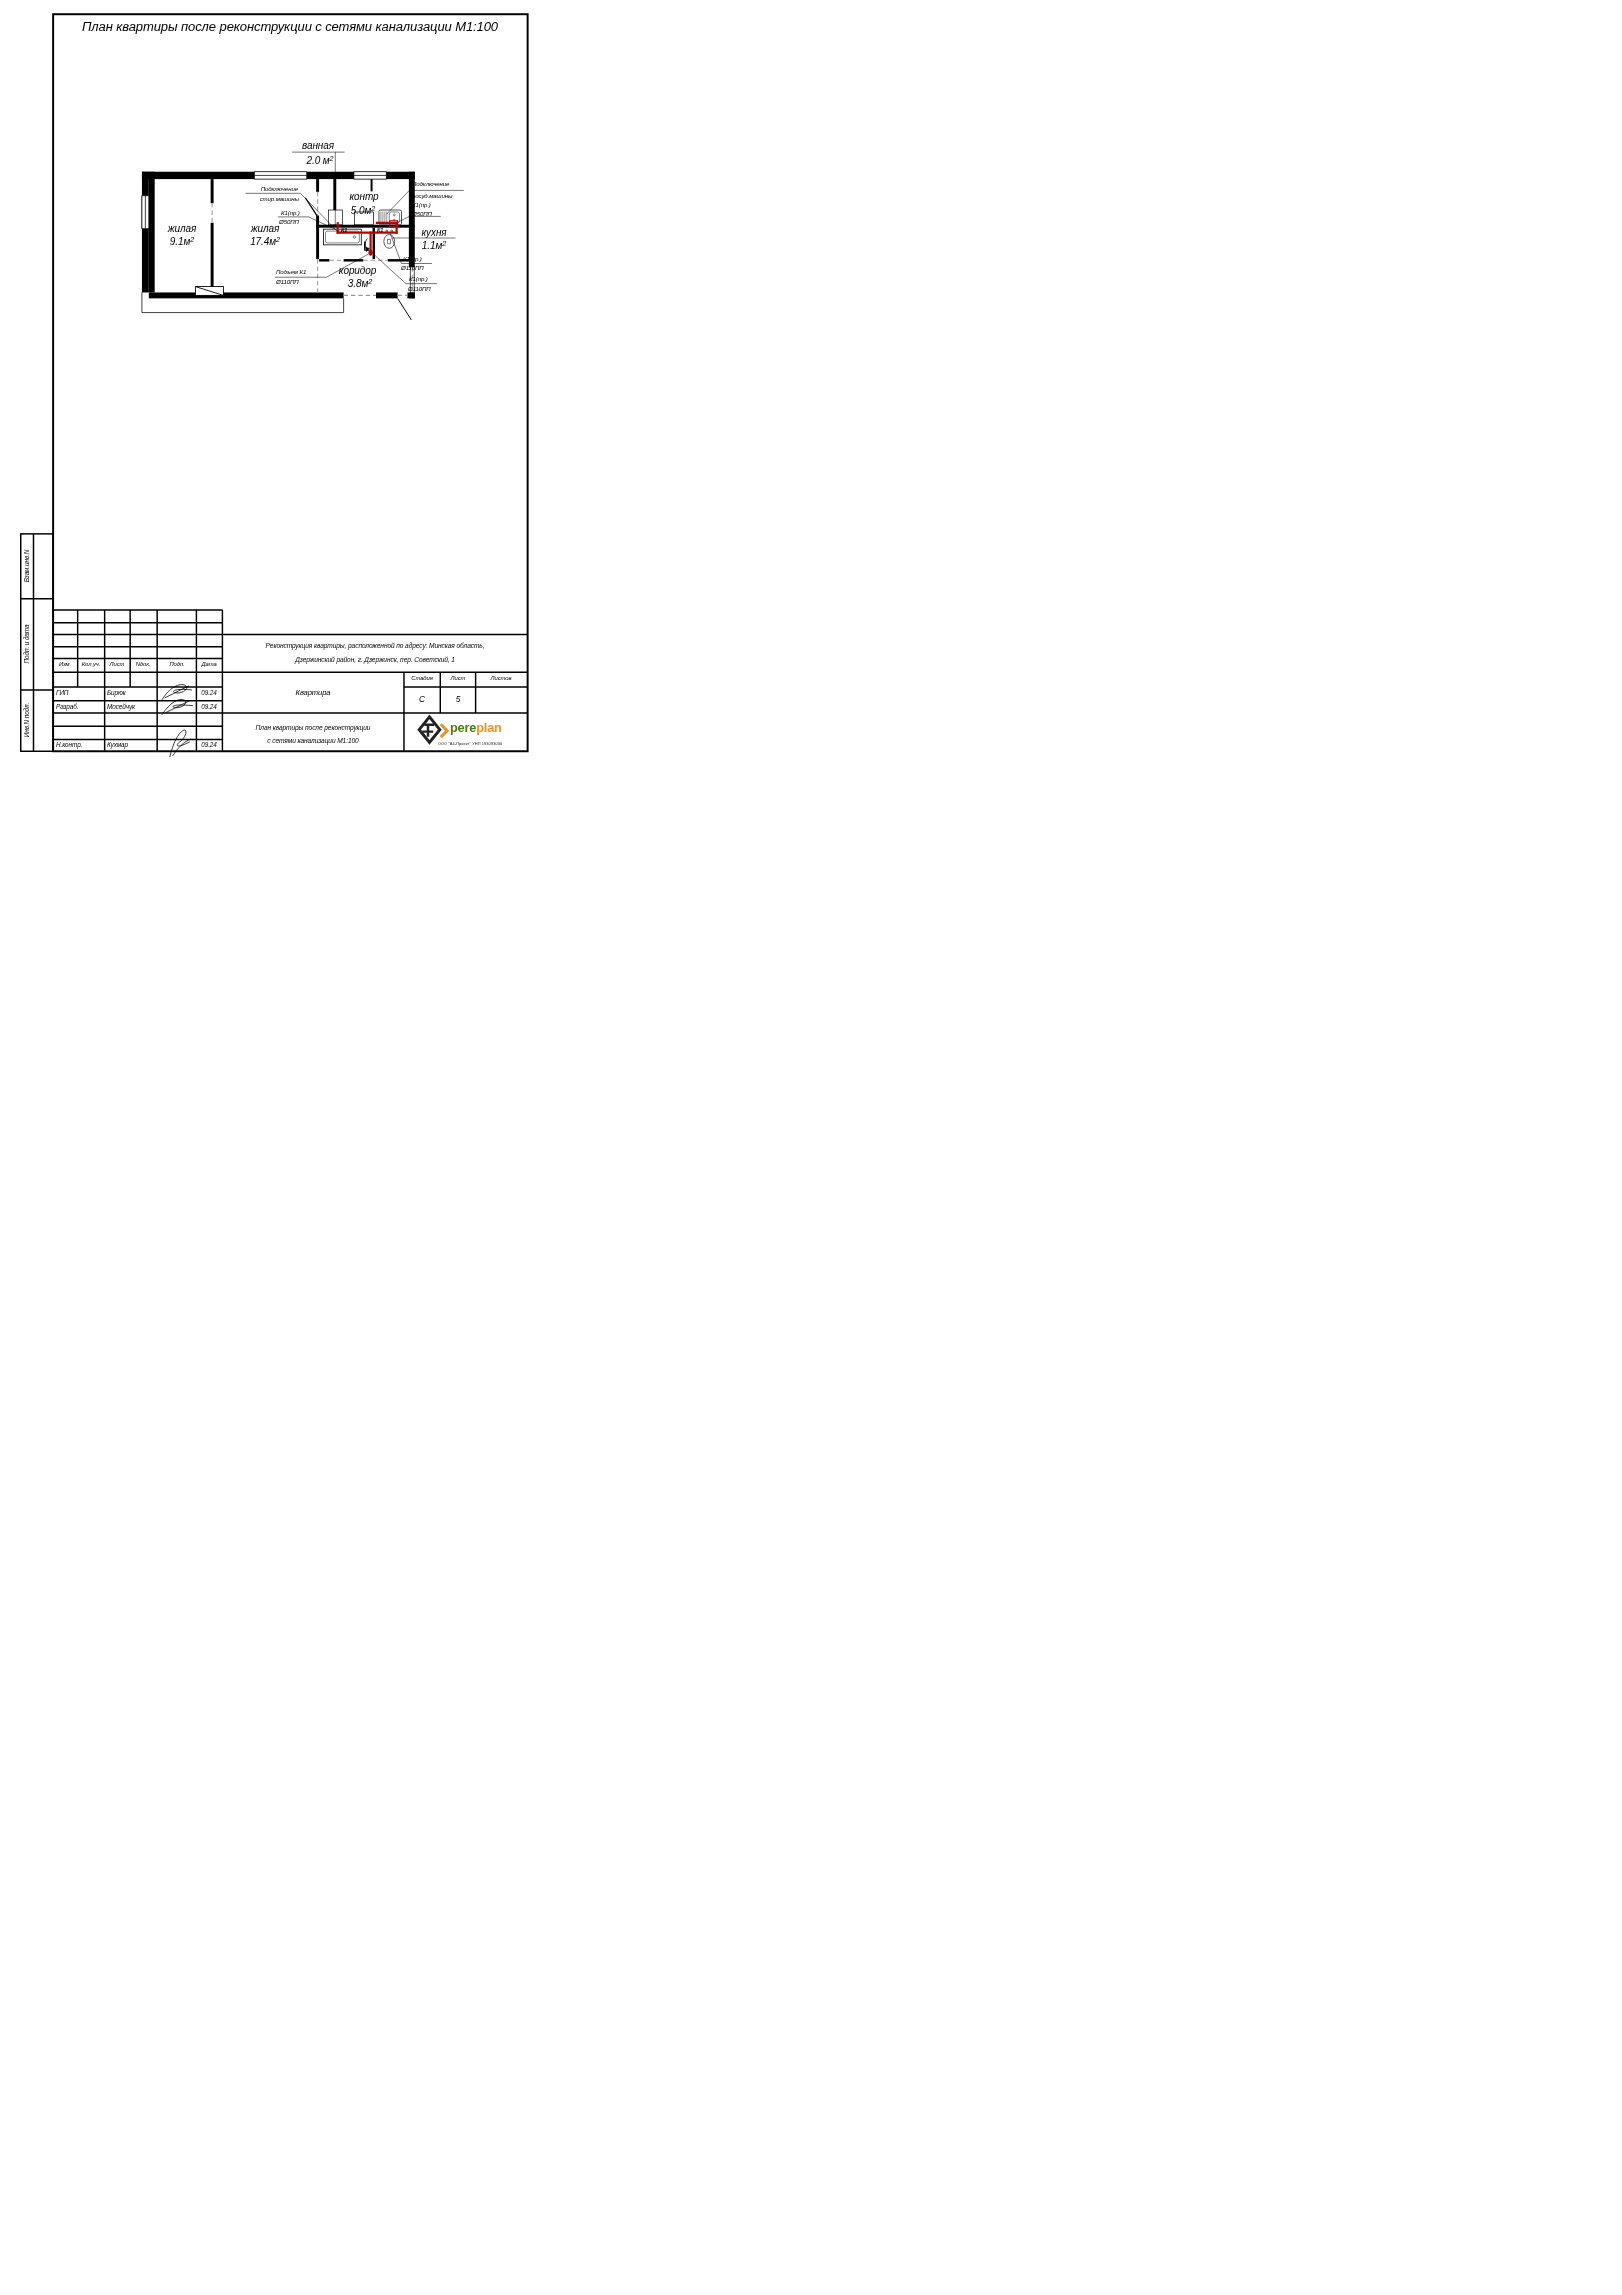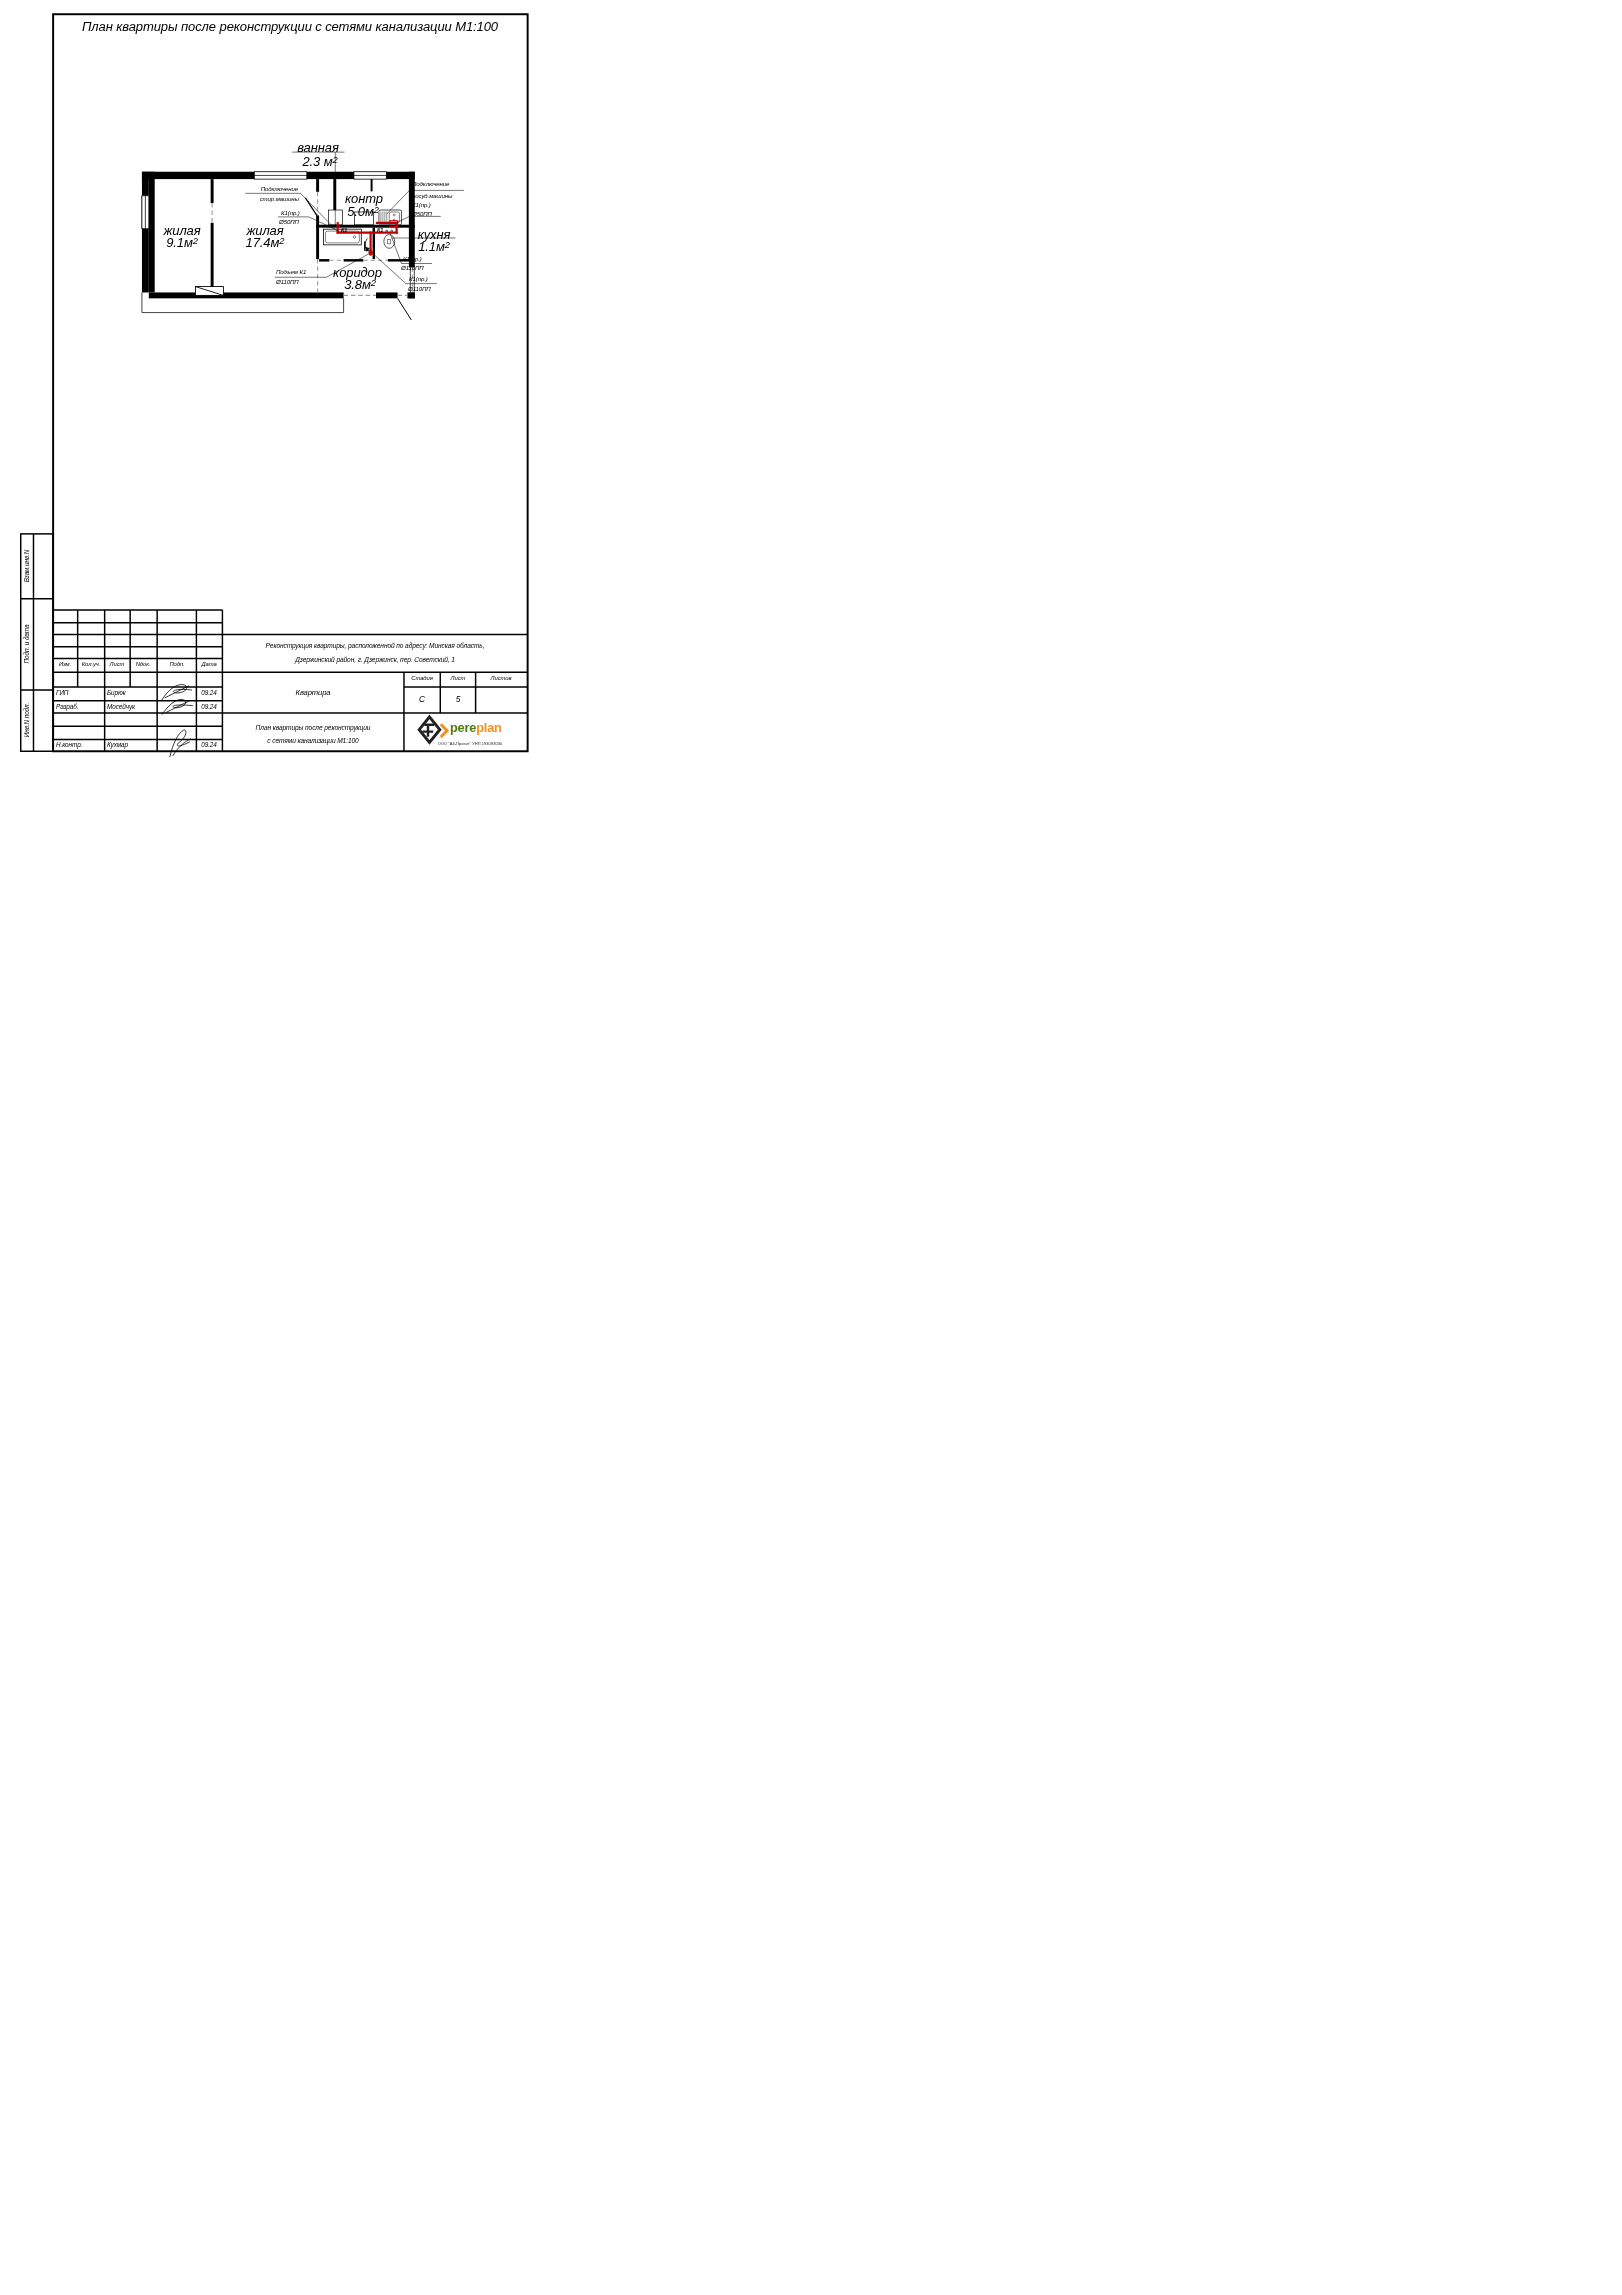--- a/index.html
+++ b/index.html
@@ -15,21 +15,21 @@
     position:absolute;
     white-space:nowrap;
     font-style:italic;
     color:#000;
     z-index:2;
     line-height:1;
     letter-spacing:-0.1px;
   }
   .ctr{transform:translateX(-50%);}
   .rgt{transform:translateX(-100%);}
-  .room{font-size:13px;}
+  .room{font-size:10px;}
   .ann{font-size:6.1px;}
   .k1{font-size:5.4px;font-weight:bold;}
   .sup{font-size:0.72em;vertical-align:2.9px;}
   .sheet-title{font-size:13.7px;transform:translateX(-50%) scaleX(0.95);}
   .tb{font-size:6.4px;}
   .tb-sm{font-size:5.9px;}
   .tb-md{font-size:6.6px;}
   .tb-lg{font-size:7.6px;}
   .tb-val{font-size:8.3px;}
   .rot{transform:translate(-50%,-50%) rotate(-90deg);font-size:6.4px;}
@@ -255,21 +255,21 @@
 <div class="t room ctr" style="left:364px;top:192px;">контр</div>
 <div class="t room ctr" style="left:363px;top:205px;"><span>5.0м</span><span class="sup">2</span></div>
 
 <div class="t room ctr" style="left:340px;top:266px;padding-left:35px;">коридор</div>
 <div class="t room ctr" style="left:360px;top:278px;"><span>3.8м</span><span class="sup">2</span></div>
 
 <div class="t room ctr" style="left:434px;top:228px;">кухня</div>
 <div class="t room ctr" style="left:434px;top:240px;"><span>1.1м</span><span class="sup">2</span></div>
 
 <div class="t room ctr" style="left:318px;top:141px;">ванная</div>
-<div class="t room ctr" style="left:320px;top:155px;"><span>2.3 м</span><span class="sup">2</span></div>
+<div class="t room ctr" style="left:320px;top:155px;"><span>2.0 м</span><span class="sup">2</span></div>
 
 <div class="t ann rgt" style="left:298px;top:186px;">Подключение</div>
 <div class="t ann rgt" style="left:299px;top:196px;">стир.машины</div>
 
 <div class="t ann" style="left:281px;top:210px;">К1(пр.)</div>
 <div class="t ann" style="left:279px;top:219px;">Ø50ПП</div>
 
 <div class="t ann" style="left:412px;top:181px;">Подключение</div>
 <div class="t ann" style="left:412px;top:193px;">посуд.машины</div>
 <div class="t ann" style="left:412px;top:202px;">К1(пр.)</div>

